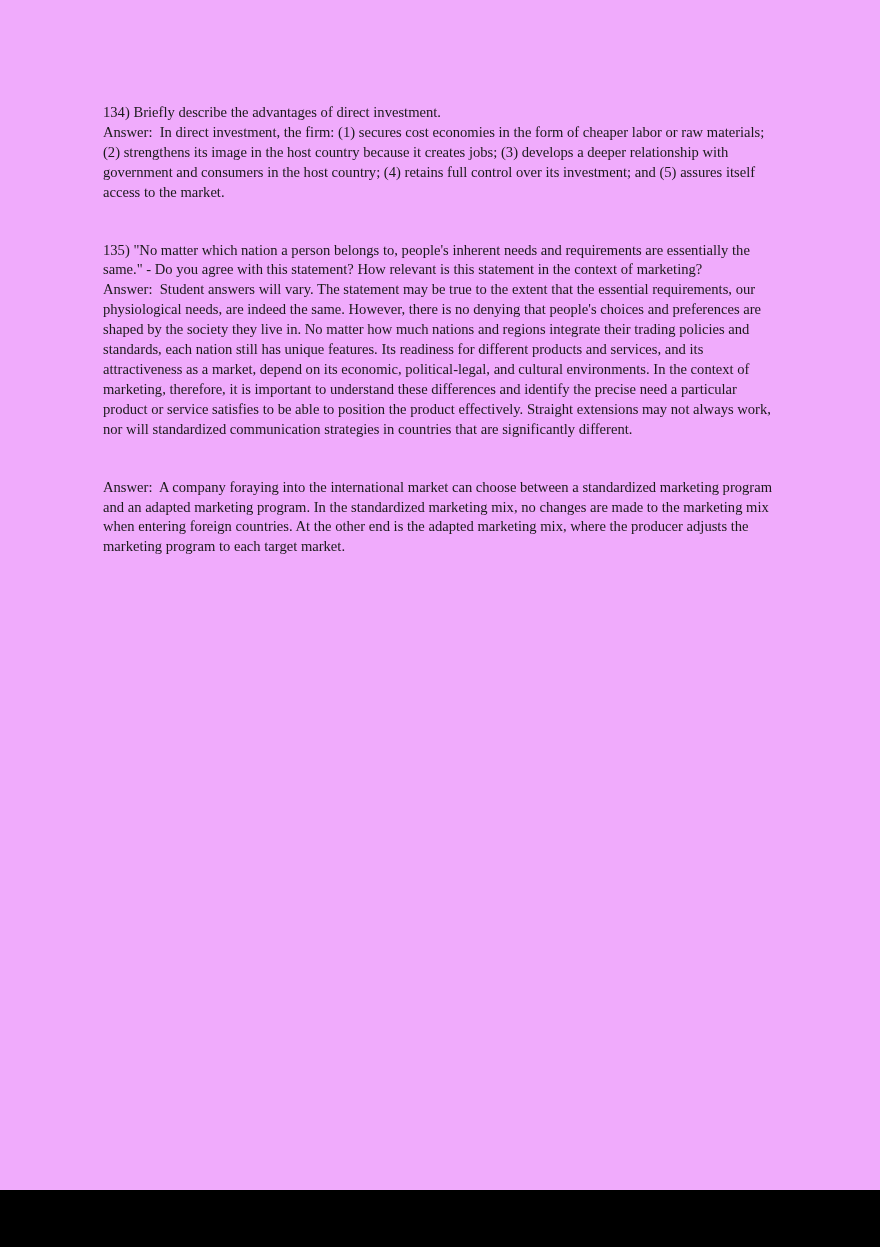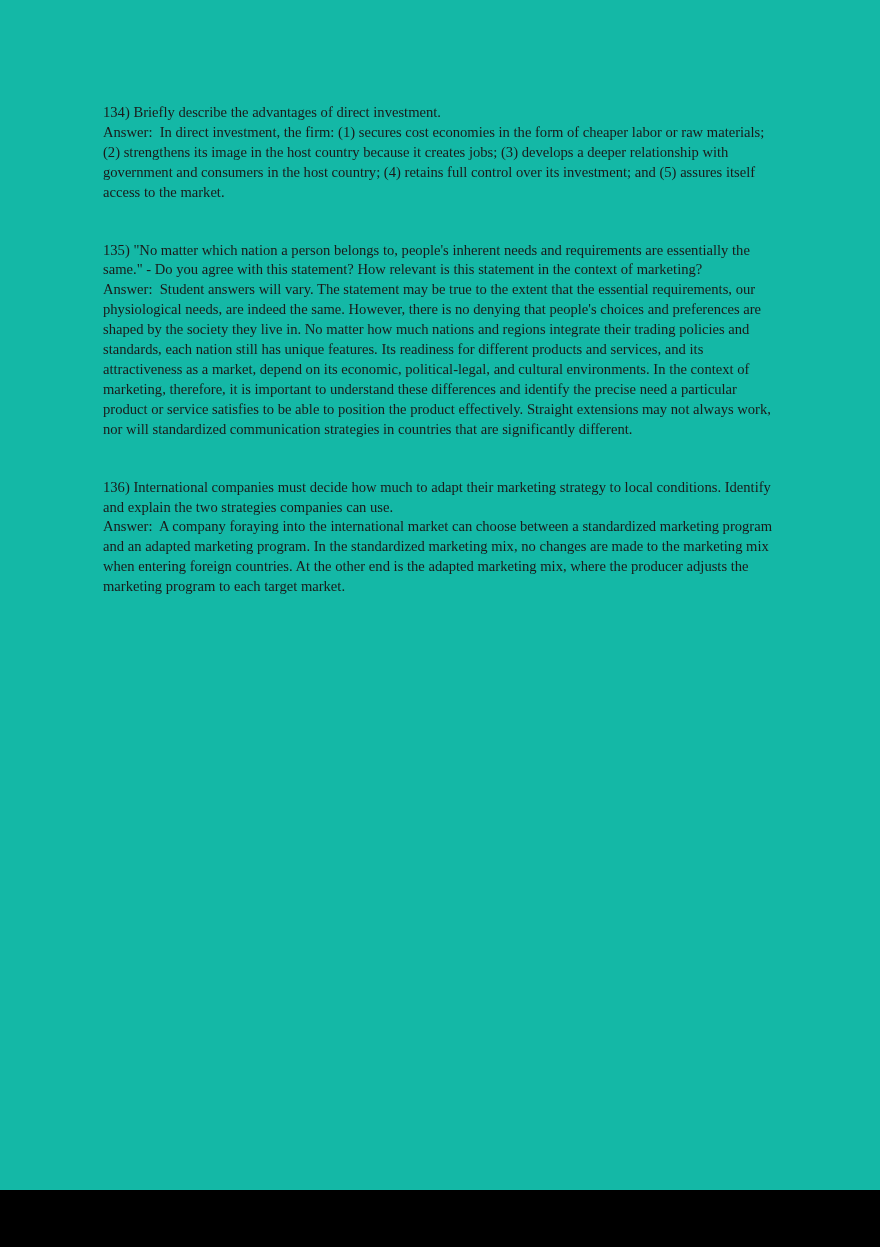--- a/index.html
+++ b/index.html
@@ -4,21 +4,21 @@
 <style>
   html, body {
     margin: 0;
     padding: 0;
     background: #ffffff;
   }
   .page {
     position: relative;
     width: 880px;
     height: 1247px;
-    background: #14b8a6;
+    background: #f0abfc;
     overflow: hidden;
     font-family: "Liberation Serif", "DejaVu Serif", serif;
     color: #1a1a1a;
   }
   .content {
     position: absolute;
     top: 103px;
     left: 103px;
     width: 676px;
     font-size: 14.6px;
@@ -51,20 +51,19 @@
       <p>134) Briefly describe the advantages of direct investment.</p>
       <p>Answer:  In direct investment, the firm: (1) secures cost economies in the form of cheaper labor or raw materials; (2) strengthens its image in the host country because it creates jobs; (3) develops a deeper relationship with government and consumers in the host country; (4) retains full control over its investment; and (5) assures itself access to the market.</p>
     </div>
 
     <div class="qa-block">
       <p>135) "No matter which nation a person belongs to, people's inherent needs and requirements are essentially the same." - Do you agree with this statement? How relevant is this statement in the context of marketing?</p>
       <p>Answer:  Student answers will vary. The statement may be true to the extent that the essential requirements, our physiological needs, are indeed the same. However, there is no denying that people's choices and preferences are shaped by the society they live in. No matter how much nations and regions integrate their trading policies and standards, each nation still has unique features. Its readiness for different products and services, and its attractiveness as a market, depend on its economic, political-legal, and cultural environments. In the context of marketing, therefore, it is important to understand these differences and identify the precise need a particular product or service satisfies to be able to position the product effectively. Straight extensions may not always work, nor will standardized communication strategies in countries that are significantly different.</p>
     </div>
 
     <div class="qa-block">
-      <p>136) International companies must decide how much to adapt their marketing strategy to local conditions. Identify and explain the two strategies companies can use.</p>
       <p>Answer:  A company foraying into the international market can choose between a standardized marketing program and an adapted marketing program. In the standardized marketing mix, no changes are made to the marketing mix when entering foreign countries. At the other end is the adapted marketing mix, where the producer adjusts the marketing program to each target market.</p>
     </div>
 
   </div>
 
   <div class="footer-bar"></div>
 </div>
 
 </body></html>

